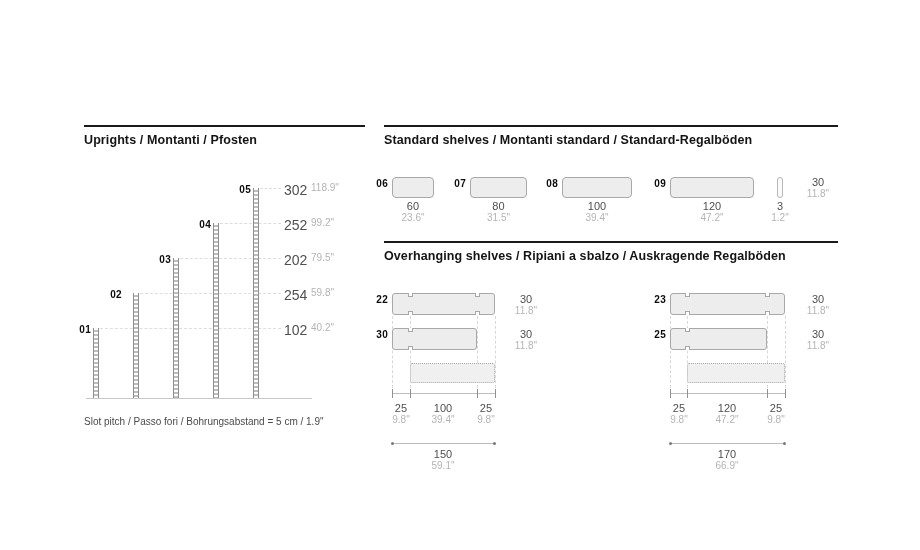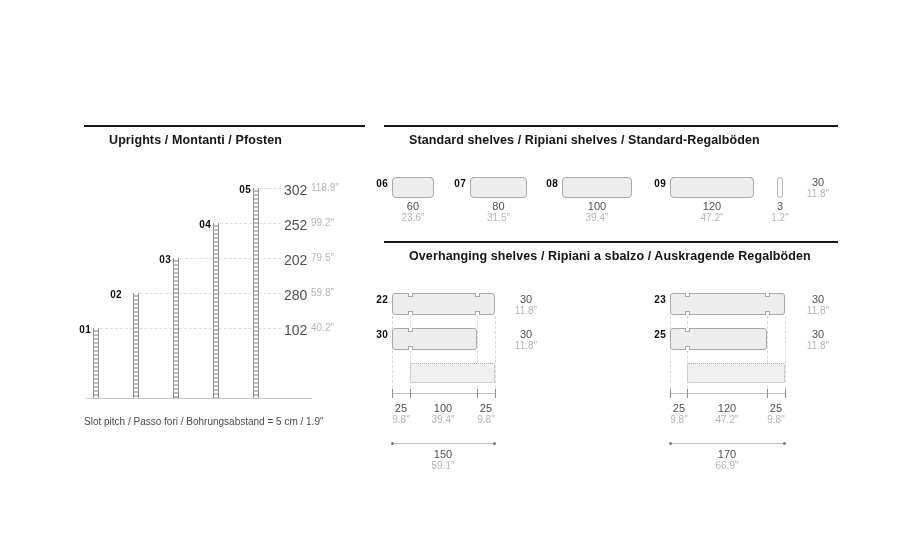--- a/index.html
+++ b/index.html
@@ -1,19 +1,19 @@
 <!DOCTYPE html>
 <html><head>
 <meta charset="utf-8">
 <style>
   html,body{margin:0;padding:0;background:#ffffff;}
   #stage{position:relative;width:920px;height:550px;background:#ffffff;overflow:hidden;
          font-family:"Liberation Sans","DejaVu Sans",sans-serif;}
   .rule{position:absolute;height:2px;background:#1a1a1a;}
-  .sec-title{position:absolute;font-size:12.5px;font-weight:bold;color:#141414;letter-spacing:.1px;white-space:nowrap;margin-left:25px;}
+  .sec-title{position:absolute;font-size:12.5px;font-weight:bold;color:#141414;letter-spacing:.1px;white-space:nowrap;}
   .note{position:absolute;font-size:10px;color:#4a4a4a;white-space:nowrap;}
   .t-cm{position:absolute;font-size:14px;color:#4f4f4f;white-space:nowrap;}
   .t-in{position:absolute;font-size:10px;color:#b4b4b4;white-space:nowrap;}
   .t-id{position:absolute;font-size:10px;font-weight:bold;color:#0c0c0c;letter-spacing:.3px;white-space:nowrap;}
   .lbl-r{text-align:right;width:30px;}
   .upright{position:absolute;width:4px;border-left:1px solid #8f8f8f;border-right:1px solid #8f8f8f;
            background:repeating-linear-gradient(to bottom,#ffffff 0 2px,#bdbdbd 2px 4px);}
   .leader{position:absolute;height:0;border-top:1px dashed #dedede;}
   .hline{position:absolute;height:1px;background:#c9c9c9;}
   .shelf{position:absolute;background:#ededed;border:1px solid #a8a8a8;border-radius:4px;box-sizing:border-box;}
@@ -32,37 +32,37 @@
   .stack .in{font-size:10px;color:#b4b4b4;}
 </style>
 </head>
 <body>
 
 <div id="stage">
   <div class="rule" id="rule-uprights" style="left: 84px; top: 125px; width: 281px;"></div>
   <div class="sec-title" id="title-uprights" style="left: 84px; top: 133px;">Uprights / Montanti / Pfosten</div>
 
   <div class="rule" id="rule-standard" style="left: 384px; top: 125px; width: 454px;"></div>
-  <div class="sec-title" id="title-standard" style="left: 384px; top: 133px;">Standard shelves / Ripiani shelves / Standard-Regalböden</div>
+  <div class="sec-title" id="title-standard" style="left: 384px; top: 133px;">Standard shelves / Montanti standard / Standard-Regalböden</div>
 
   <div class="rule" id="rule-overhang" style="left: 384px; top: 241px; width: 454px;"></div>
   <div class="sec-title" id="title-overhang" style="left: 384px; top: 249px;">Overhanging shelves / Ripiani a sbalzo / Auskragende Regalböden</div>
 
   <div class="note" id="slot-pitch-note" style="left: 84px; top: 416px;">Slot pitch / Passo fori / Bohrungsabstand = 5 cm / 1.9"</div>
 
   <div id="diagram-layer">
       <div class="leader" style="left: 100px; top: 328px; width: 181px;"></div>
       <div class="upright" style="left: 93px; top: 328px; height: 70px;"></div>
       <div class="t-id lbl-r" style="left: 61px; top: 324px;">01</div>
       <div class="t-cm" style="left: 284px; top: 322px;">102</div>
       <div class="t-in" style="left: 311px; top: 322px;">40.2"</div>
       <div class="leader" style="left: 140px; top: 293px; width: 141px;"></div>
       <div class="upright" style="left: 133px; top: 293px; height: 105px;"></div>
       <div class="t-id lbl-r" style="left: 101px; top: 289px; text-align: center;">02</div>
-      <div class="t-cm" style="left: 284px; top: 287px;">280</div>
+      <div class="t-cm" style="left: 284px; top: 287px;">254</div>
       <div class="t-in" style="left: 311px; top: 287px;">59.8"</div>
       <div class="leader" style="left: 180px; top: 258px; width: 101px;"></div>
       <div class="upright" style="left: 173px; top: 258px; height: 140px;"></div>
       <div class="t-id lbl-r" style="left: 141px; top: 254px;">03</div>
       <div class="t-cm" style="left: 284px; top: 252px;">202</div>
       <div class="t-in" style="left: 311px; top: 252px;">79.5"</div>
       <div class="leader" style="left: 220px; top: 223px; width: 61px;"></div>
       <div class="upright" style="left: 213px; top: 223px; height: 175px;"></div>
       <div class="t-id lbl-r" style="left: 181px; top: 219px;">04</div>
       <div class="t-cm" style="left: 284px; top: 217px;">252</div>

